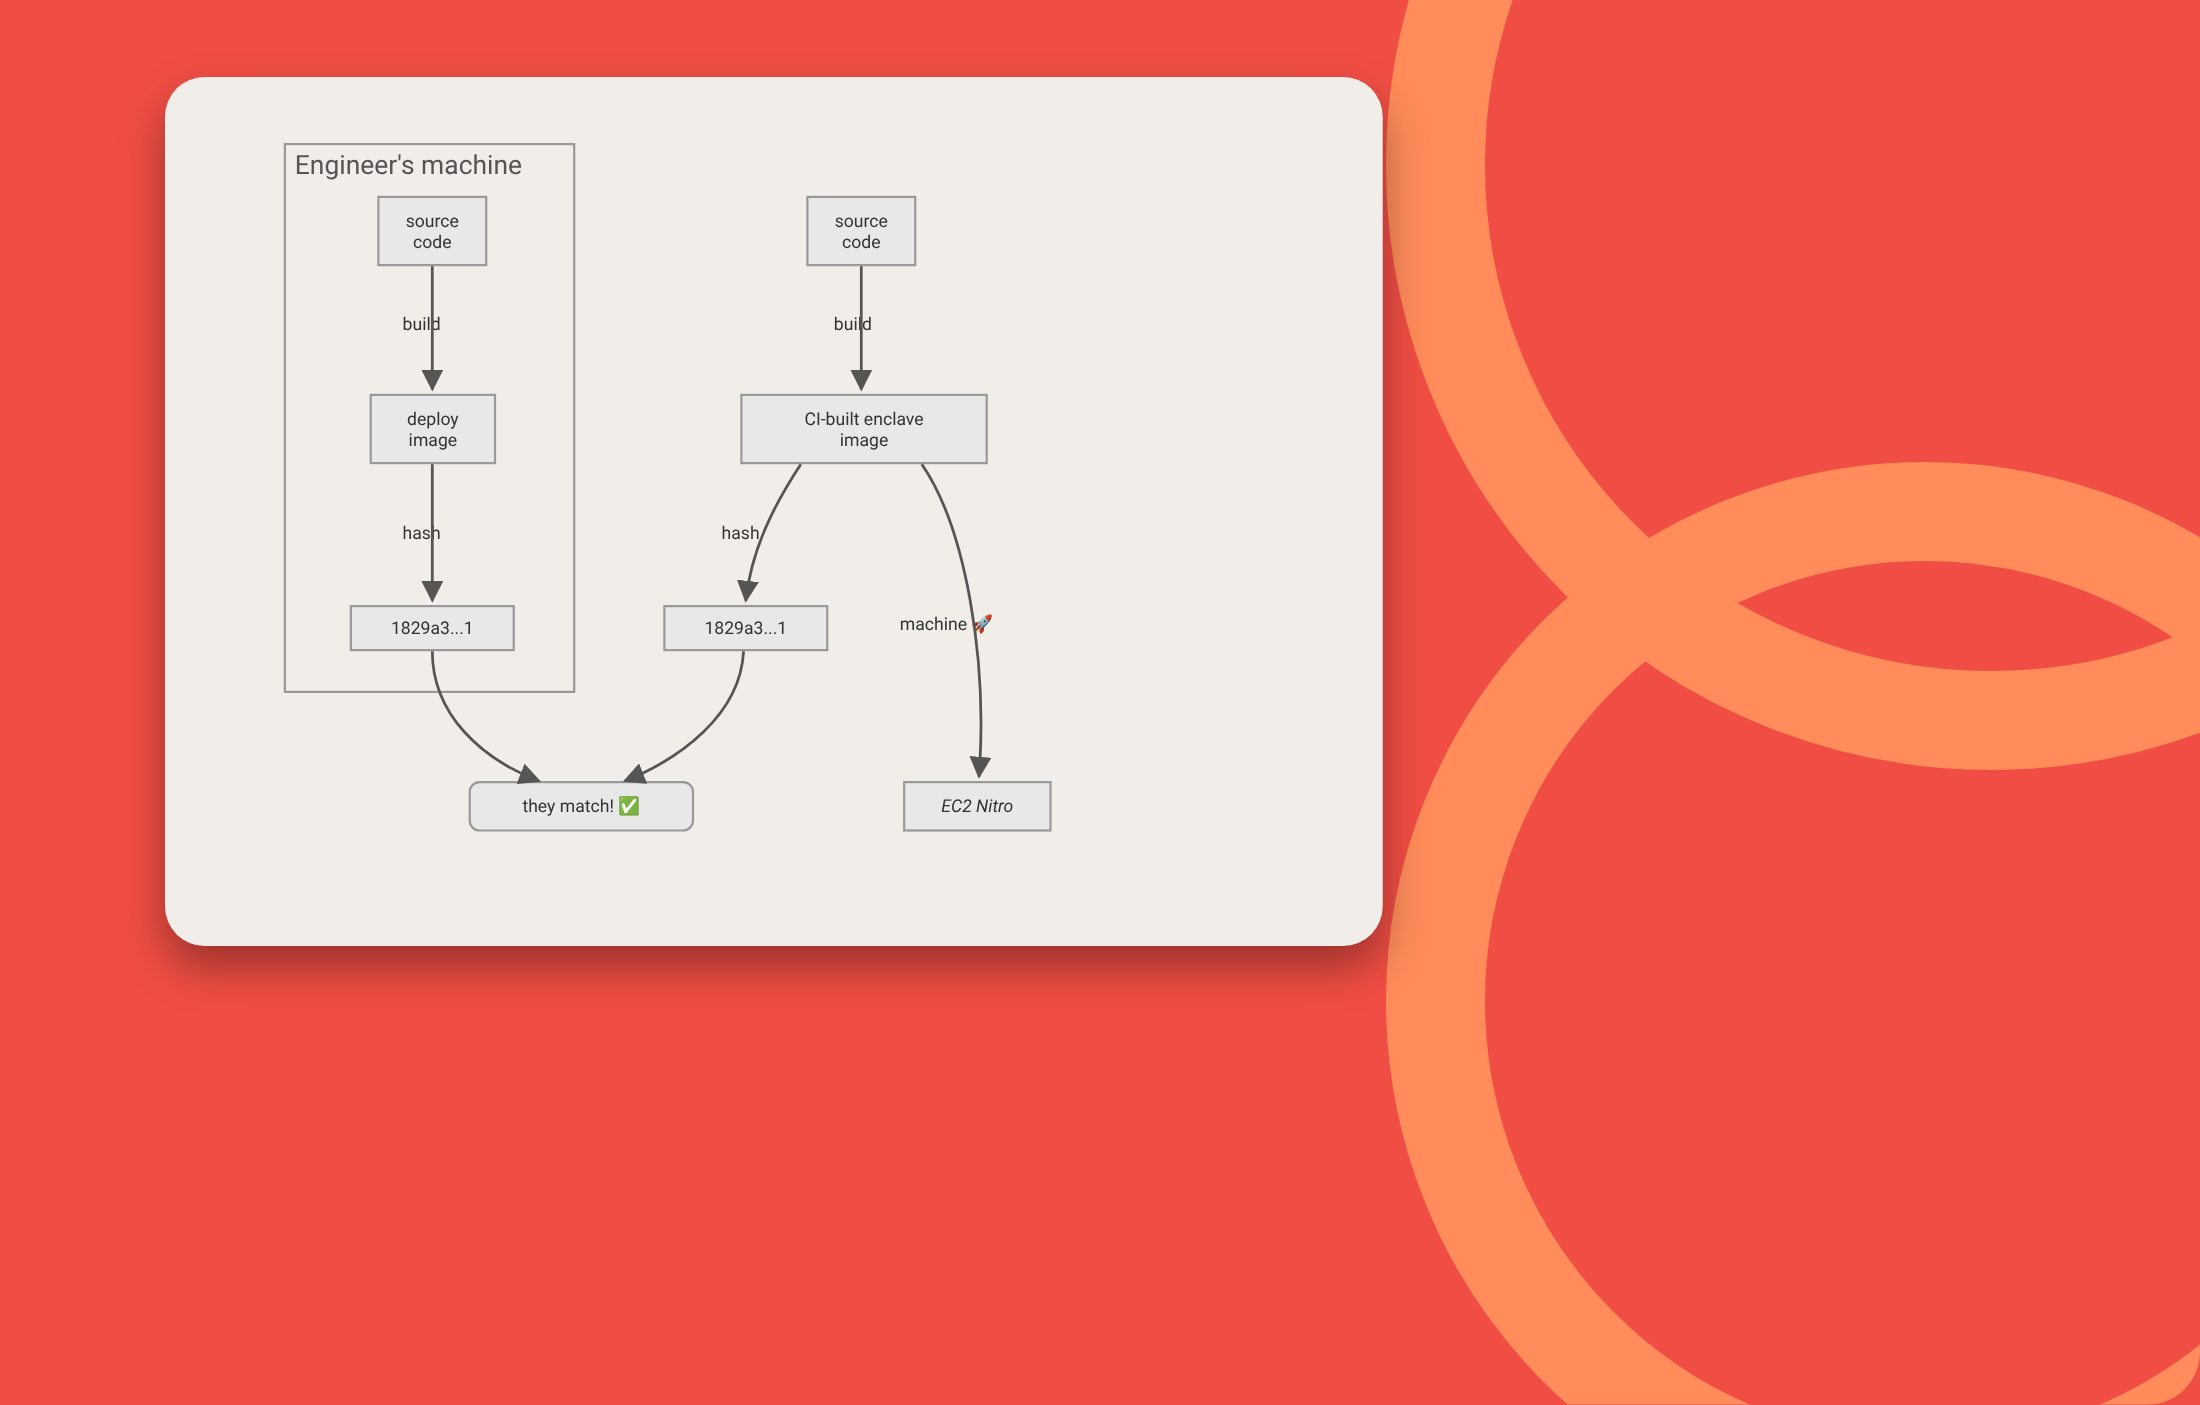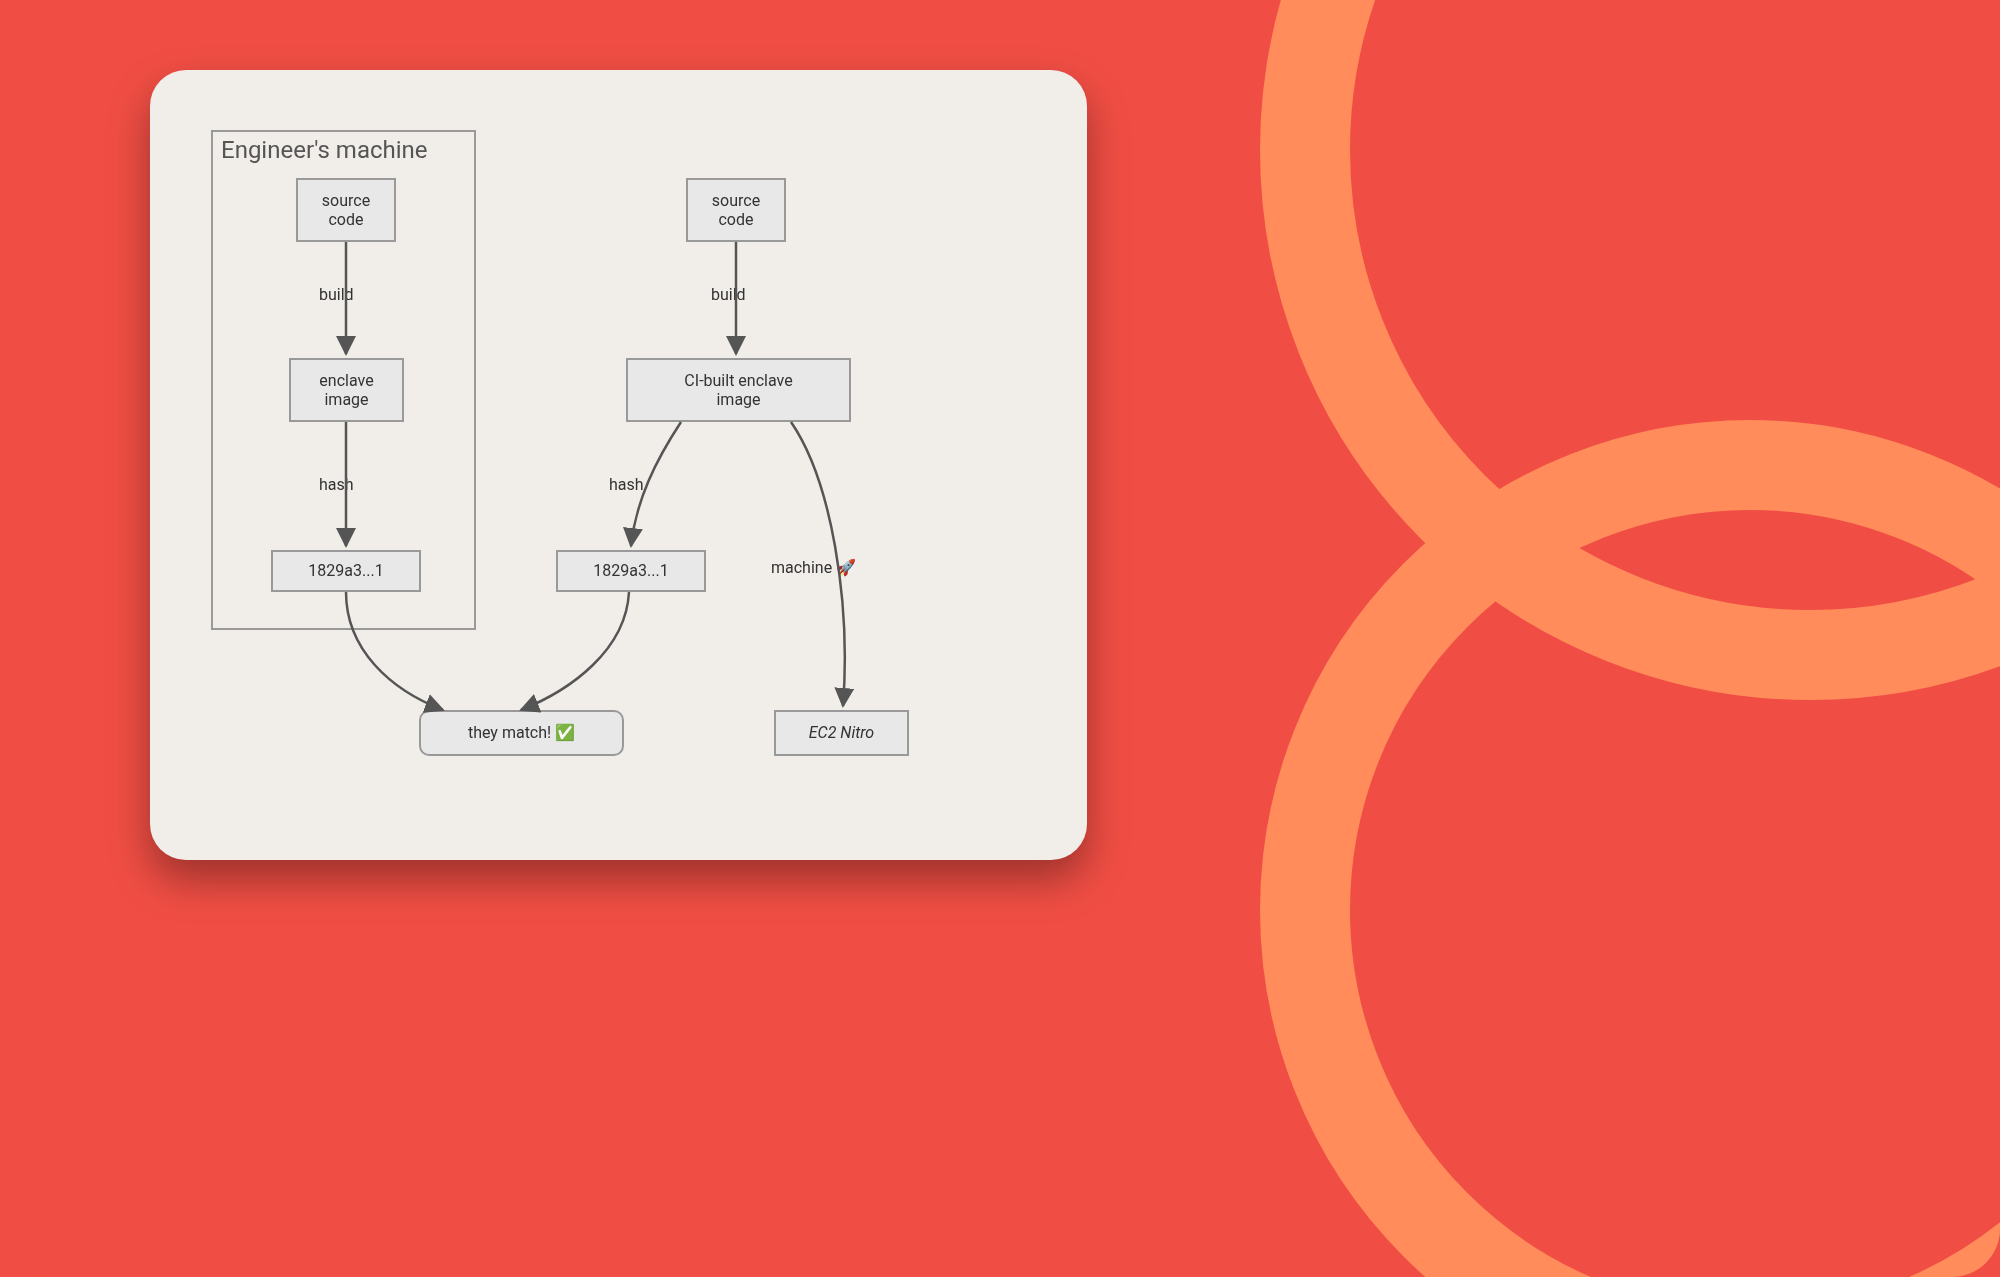--- a/index.html
+++ b/index.html
@@ -21,26 +21,26 @@
     position: absolute;
     border: 90px solid #ff8c5a;
     border-radius: 50%;
   }
   .arc1 { width: 1100px; height: 1100px; top: -400px; right: -360px; }
   .arc2 { width: 980px; height: 980px; top: 420px; right: -240px; }
   .card {
     position: absolute;
     left: 150px;
     top: 70px;
-    width: 937px;
+    width: 1107px;
     height: 790px;
     background: #f1eee9;
     border-radius: 36px;
     box-shadow: 0 20px 40px rgba(0,0,0,0.35);
-    padding: 60px 110px 40px 61px;
+    padding: 60px 110px 40px 108px;
   }
   .diagram {
     position: relative;
     width: 100%;
     height: 100%;
   }
   .cluster {
     position: absolute;
     border: 2px solid #999;
     background: transparent;
@@ -61,21 +61,21 @@
     text-align: center;
     font-size: 16px;
     color: #333;
     line-height: 1.2;
     display: flex;
     align-items: center;
     justify-content: center;
     padding: 6px 12px;
     white-space: pre-line;
   }
-  .rounded { border-radius: 10px; margin-left: 40px; }
+  .rounded { border-radius: 10px; }
   .edge-label {
     position: absolute;
     font-size: 16px;
     color: #333;
     background: transparent;
     white-space: nowrap;
   }
   svg.edges {
     position: absolute;
     left: 0; top: 0;
@@ -93,21 +93,21 @@
 
   <div class="card">
     <div class="diagram">
 
       <div class="cluster cluster1">
         <div class="cluster-label">Engineer's machine</div>
       </div>
 
       <div class="node" style="left:85px; top:48px;  width:100px; height:64px;">source
 code</div>
-      <div class="node" style="left:78px; top:228px; width:115px; height:64px;">enclave
+      <div class="node" style="left:78px; top:228px; width:115px; height:64px;">deploy
 image</div>
       <div class="node" style="left:60px; top:420px; width:150px; height:42px;">1829a3...1</div>
 
       <div class="node" style="left:475px; top:48px;  width:100px; height:64px;">source
 code</div>
       <div class="node" style="left:415px; top:228px; width:225px; height:64px;text-align:center;">CI-built enclave
 image</div>
       <div class="node" style="left:345px; top:420px; width:150px; height:42px;">1829a3...1</div>
 
       <div class="node rounded" style="left:168px; top:580px; width:205px; height:46px;">they match! ✅</div>

